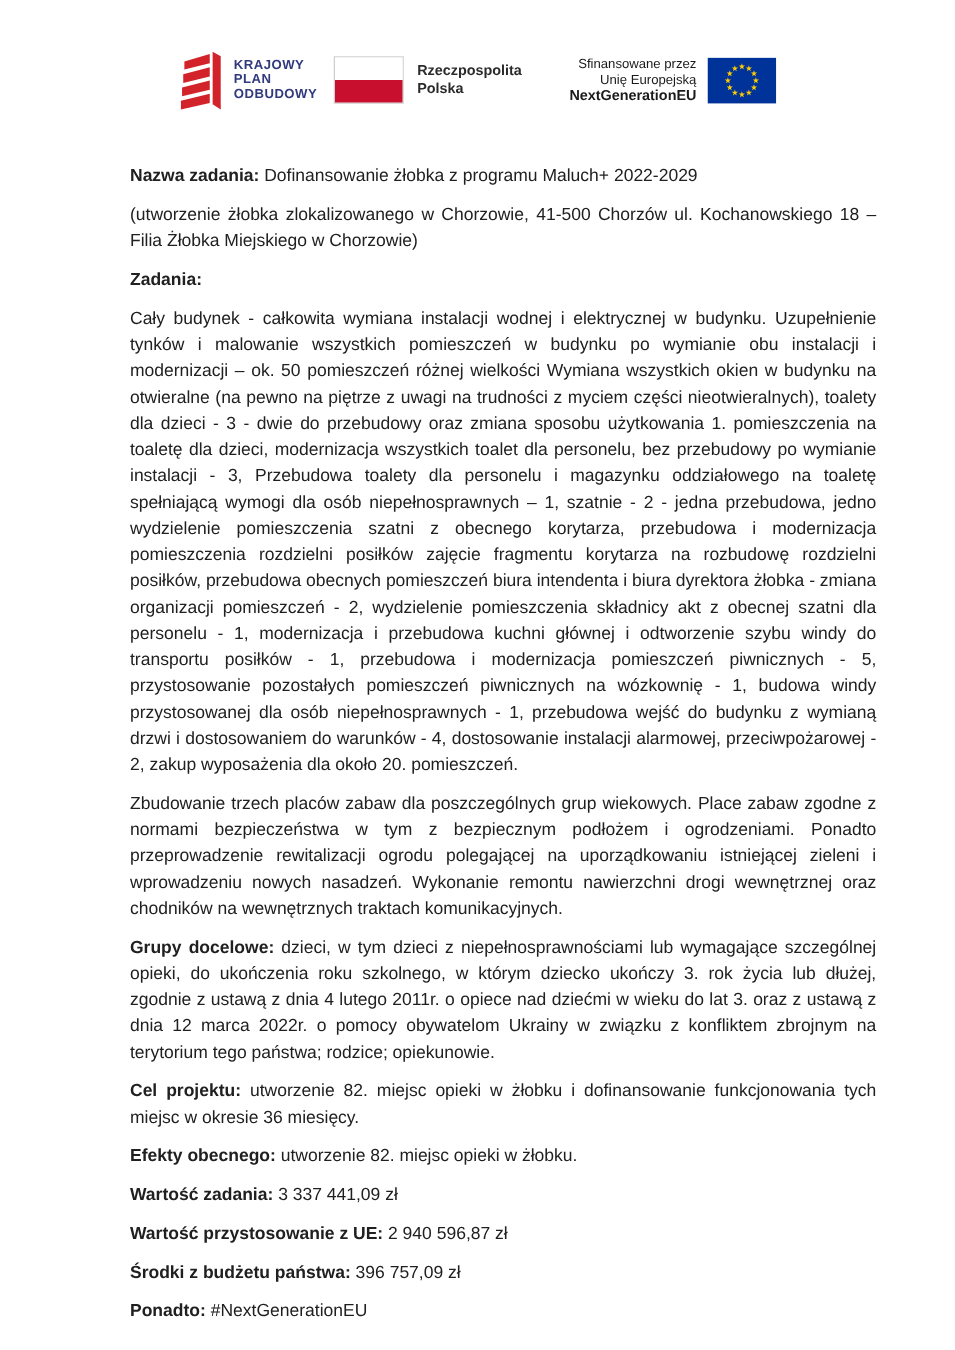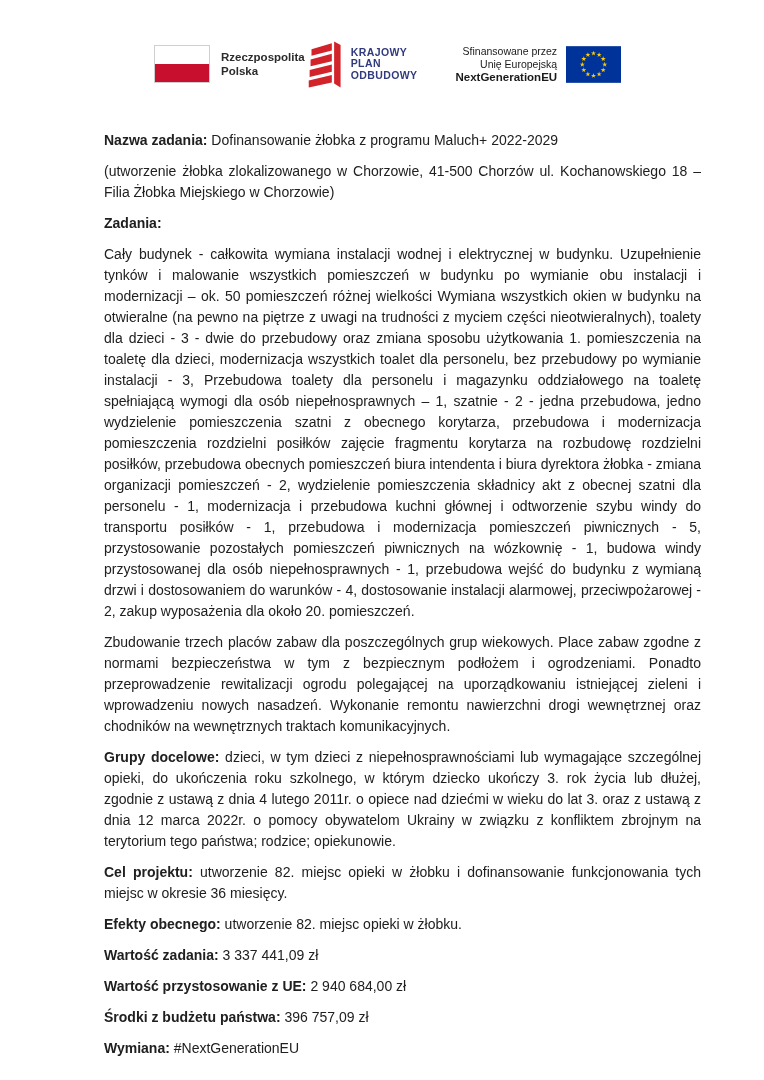--- a/index.html
+++ b/index.html
@@ -48,45 +48,45 @@
   .content p strong{font-weight:bold;}
   .content p .txt{white-space:normal;}
 </style>
 </head>
 <body>
 
 <div class="page">
 
   <header class="logos">
 
-    <div class="logo poland">
-      <div class="pl-flag">
-        <div class="white"></div>
-        <div class="red"></div>
-      </div>
-      <div class="pl-text">
-        <div>Rzeczpospolita</div>
-        <div>Polska</div>
-      </div>
-    </div>
-
     <div class="logo kpo">
       <svg width="37" height="48" viewBox="0 0 40 52" aria-hidden="true">
         <g fill="var(--kpo-red,#d2232a)">
           <path d="M7,10 L29,3.5 L29,11.5 L7,17 Z"></path>
           <path d="M6,21 L29,15 L29,23 L6,28.5 Z"></path>
           <path d="M5,32.5 L29,26.5 L29,34.5 L5,40 Z"></path>
           <path d="M4,44 L29,38 L29,46 L4,51.5 Z"></path>
           <path d="M31.5,1.5 L38.5,5.5 L38.5,51.5 L31.5,47 Z"></path>
         </g>
       </svg>
       <div class="kpo-text">
         <div>KRAJOWY</div>
         <div>PLAN</div>
         <div>ODBUDOWY</div>
+      </div>
+    </div>
+
+    <div class="logo poland">
+      <div class="pl-flag">
+        <div class="white"></div>
+        <div class="red"></div>
+      </div>
+      <div class="pl-text">
+        <div>Rzeczpospolita</div>
+        <div>Polska</div>
       </div>
     </div>
 
     <div class="logo eu">
       <div class="eu-text">
         <div>Sfinansowane przez</div>
         <div>Unię Europejską</div>
         <div class="bold">NextGenerationEU</div>
       </div>
       <svg class="eu-flag" width="55" height="37" viewBox="0 0 54 36" aria-hidden="true">
@@ -126,20 +126,20 @@
     <p><span class="txt">Zbudowanie trzech placów zabaw dla poszczególnych grup wiekowych. Place zabaw zgodne z normami bezpieczeństwa w tym z bezpiecznym podłożem i ogrodzeniami. Ponadto przeprowadzenie rewitalizacji ogrodu polegającej na uporządkowaniu istniejącej zieleni i wprowadzeniu nowych nasadzeń. Wykonanie remontu nawierzchni drogi wewnętrznej oraz chodników na wewnętrznych traktach komunikacyjnych.</span></p>
 
     <p><strong>Grupy docelowe:</strong><span class="txt"> dzieci, w tym dzieci z niepełnosprawnościami lub wymagające szczególnej opieki, do ukończenia roku szkolnego, w którym dziecko ukończy 3. rok życia lub dłużej, zgodnie z ustawą z dnia 4 lutego 2011r. o opiece nad dziećmi w wieku do lat 3. oraz z ustawą z dnia 12 marca 2022r. o pomocy obywatelom Ukrainy w związku z konfliktem zbrojnym na terytorium tego państwa; rodzice; opiekunowie.</span></p>
 
     <p><strong>Cel projektu:</strong><span class="txt"> utworzenie 82. miejsc opieki w żłobku i dofinansowanie funkcjonowania tych miejsc w okresie 36 miesięcy.</span></p>
 
     <p><strong>Efekty obecnego:</strong><span class="txt"> utworzenie 82. miejsc opieki w żłobku.</span></p>
 
     <p><strong>Wartość zadania:</strong><span class="txt"> 3 337 441,09 zł</span></p>
 
-    <p><strong>Wartość przystosowanie z UE:</strong><span class="txt"> 2 940 684,00 zł</span></p>
+    <p><strong>Wartość przystosowanie z UE:</strong><span class="txt"> 2 940 596,87 zł</span></p>
 
     <p><strong>Środki z budżetu państwa:</strong><span class="txt"> 396 757,09 zł</span></p>
 
-    <p><strong>Wymiana:</strong><span class="txt"> #NextGenerationEU</span></p>
+    <p><strong>Ponadto:</strong><span class="txt"> #NextGenerationEU</span></p>
 
   </main>
 </div>
 
 </body></html>

